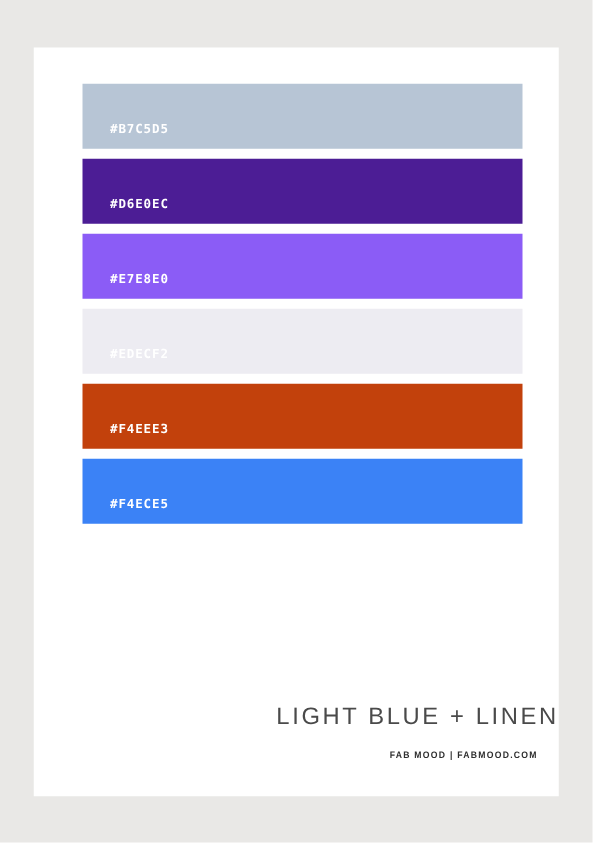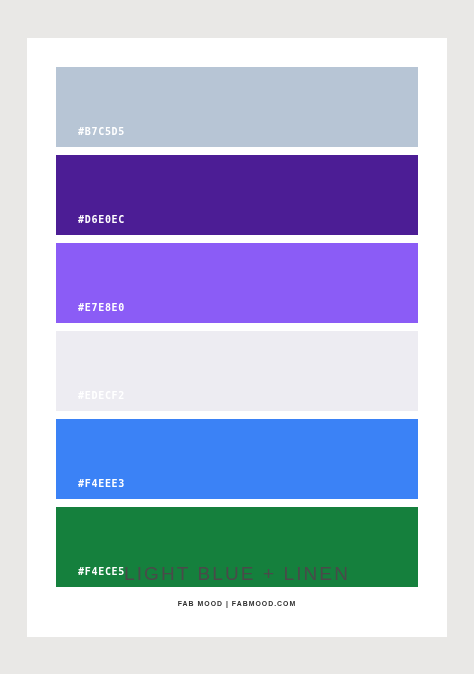--- a/index.html
+++ b/index.html
@@ -26,43 +26,44 @@
 
   .swatch-stack {
     position: absolute;
     left: 29px;
     top: 29px;
     width: 362px;
   }
 
   .swatch {
     position: relative;
-    height: 80px;
+    height: 52px;
     margin-bottom: 8px;
     box-sizing: border-box;
+    margin-left: 10px;
   }
 
   .swatch-label {
     position: absolute;
     left: 22px;
     bottom: 10px;
     color: #ffffff;
     font-family: "DejaVu Sans Mono", monospace;
     font-size: 10px;
     font-weight: bold;
     letter-spacing: 0.7px;
     white-space: nowrap;
   }
 
   .caption {
     position: absolute;
     left: 0;
     right: 0;
     top: 525px;
-    text-align: center;
+    text-align: right;
   }
 
   .caption-title {
     color: #4a4a4a;
     font-family: "Liberation Sans", sans-serif;
     font-size: 19px;
     font-weight: 300;
     letter-spacing: 2.1px;
     white-space: nowrap;
   }
@@ -94,25 +95,25 @@
     </div>
 
     <div class="swatch" style="background: #8b5cf6;">
       <span class="swatch-label">#E7E8E0</span>
     </div>
 
     <div class="swatch" style="background: rgb(237, 236, 242);">
       <span class="swatch-label">#EDECF2</span>
     </div>
 
-    <div class="swatch" style="background: #3b82f6;">
+    <div class="swatch" style="background: #c2410c;">
       <span class="swatch-label">#F4EEE3</span>
     </div>
 
-    <div class="swatch" style="background: #15803d;">
+    <div class="swatch" style="background: #3b82f6;">
       <span class="swatch-label">#F4ECE5</span>
     </div>
 
   </div>
 
   <div class="caption">
     <div class="caption-title">LIGHT BLUE + LINEN</div>
     <div class="caption-footer">FAB MOOD | FABMOOD.COM</div>
   </div>
 

